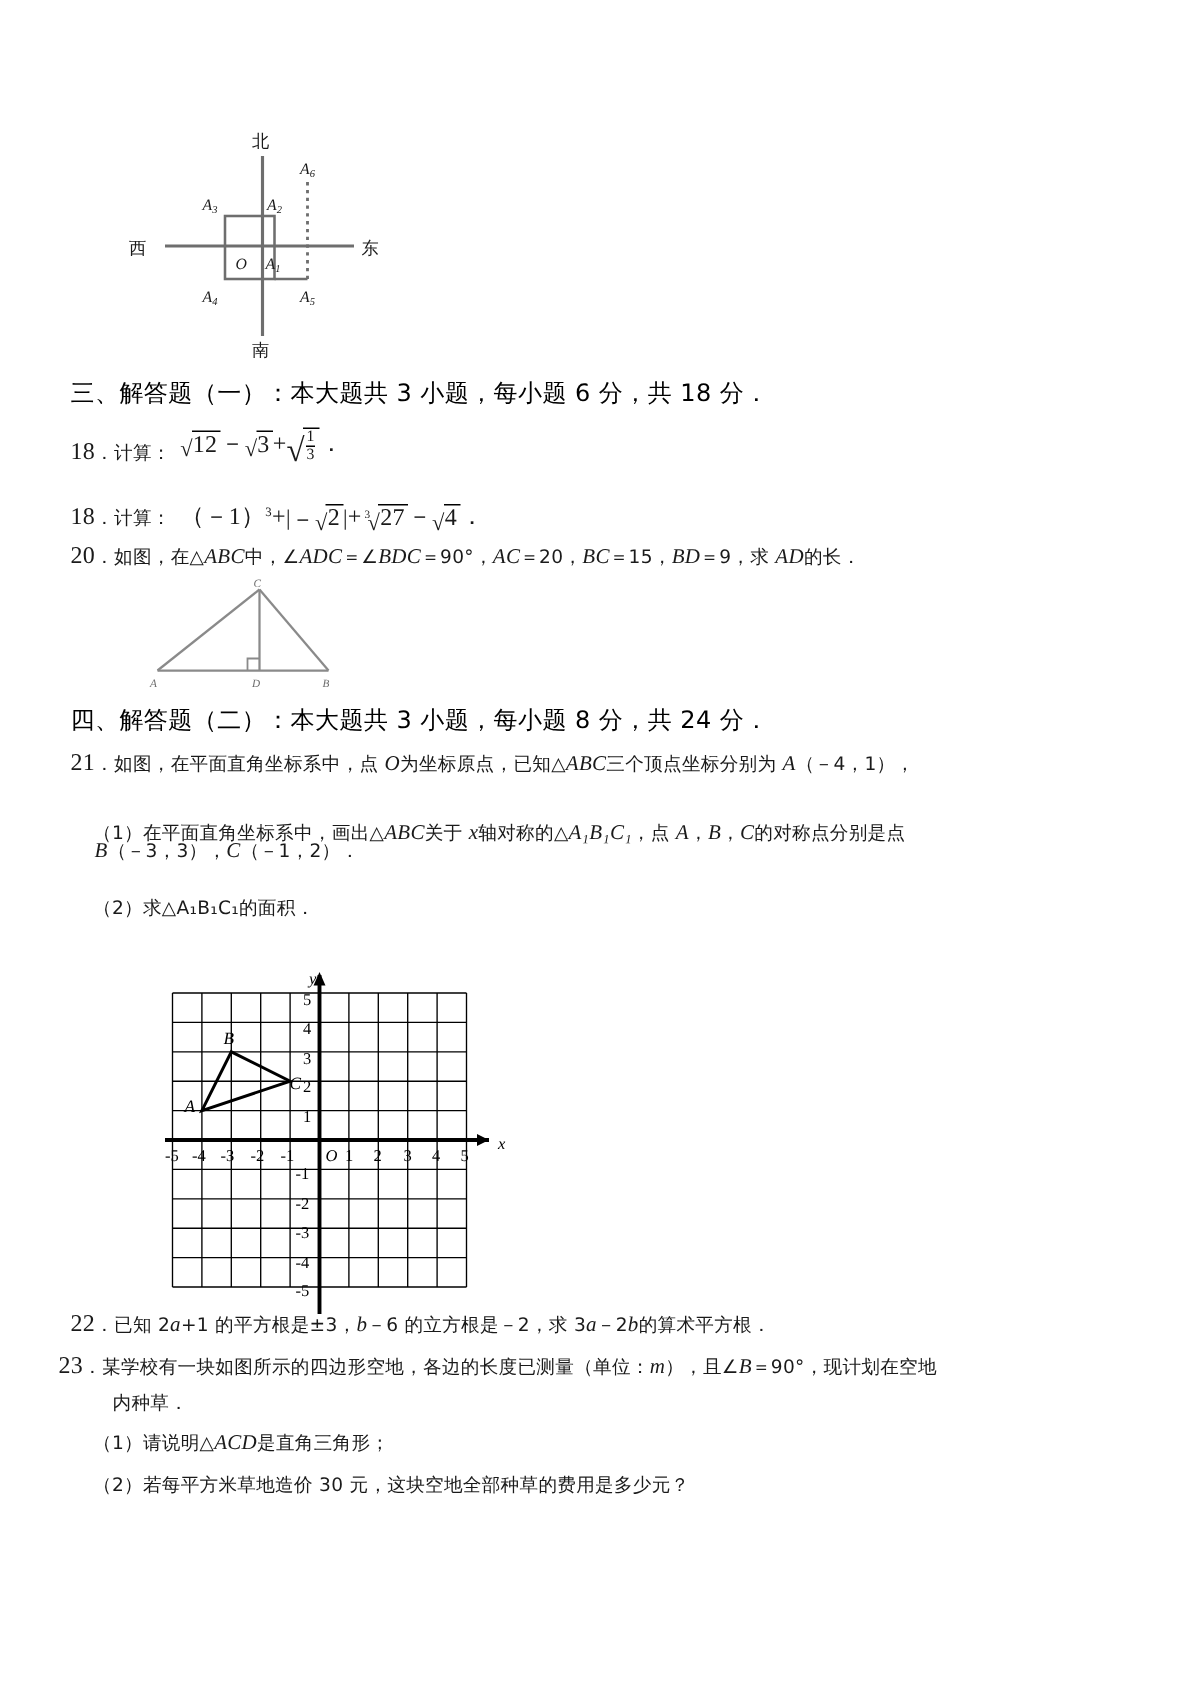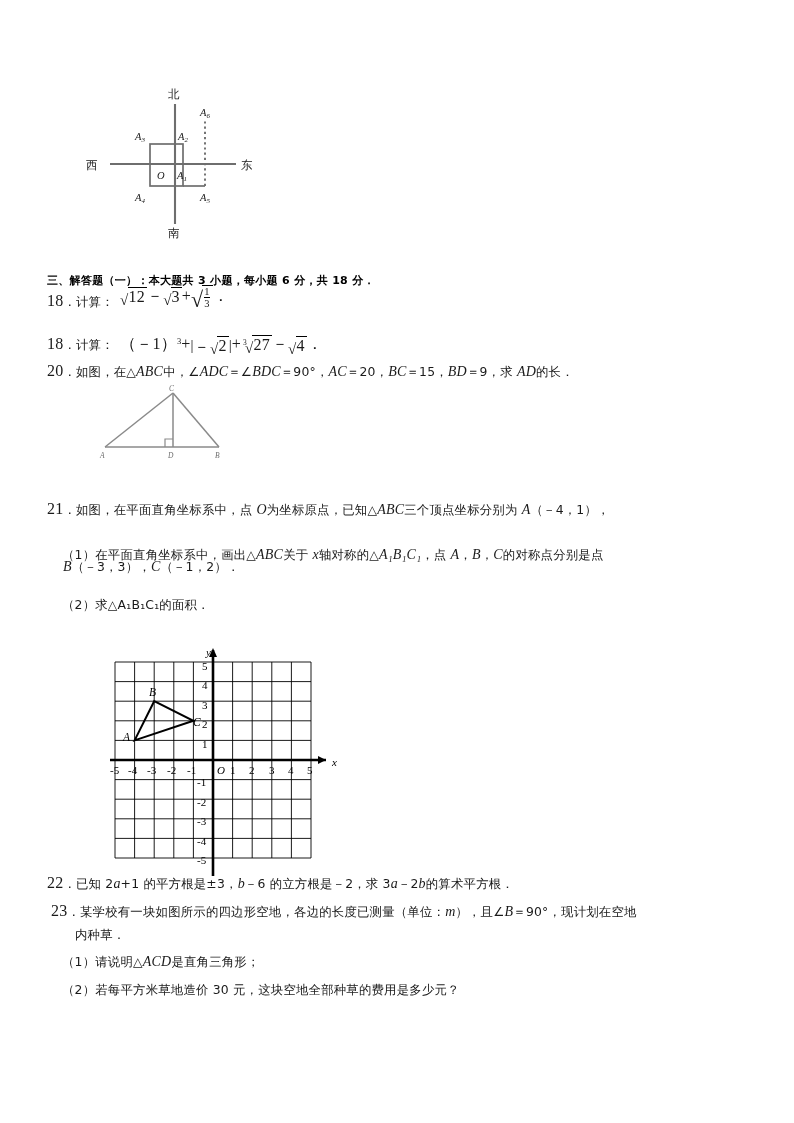--- a/index.html
+++ b/index.html
@@ -21,26 +21,25 @@
     color:#1a1a1a;
     letter-spacing:.2px;
   }
   .mathvar{font-family:"Liberation Serif",serif;font-style:italic;font-size:14px;}
   .num{font-family:"Liberation Serif",serif;font-size:16px;}
 
   
   .sec-head{
     position:absolute;
     font-family:"DejaVu Sans",sans-serif;
-    font-weight:bold;
-    font-size:11px;
+    font-weight:normal;
+    font-size:16px;
     color:#000;
     letter-spacing:.3px;
     white-space:nowrap;
-    margin-top:21px;
   }
 
   
   .qblock{position:absolute;}
   .qno{display:inline-block;}
 
   
   .sqrt{display:inline-block;position:relative;white-space:nowrap;vertical-align:middle;}
   .sqrt>.sign{display:inline-block;font-size:15px;line-height:1;vertical-align:-2px;}
   .rad{
@@ -139,20 +138,21 @@
 
       <polyline points="68,64 68,56 76,56" fill="none" stroke="#8a8a8a" stroke-width="1.2"></polyline>
 
       <text class="lbl" x="3" y="75" font-size="7.5" fill="#6e6e6e">A</text>
       <text class="lbl" x="71" y="75" font-size="7.5" fill="#6e6e6e">D</text>
       <text class="lbl" x="118" y="75" font-size="7.5" fill="#6e6e6e">B</text>
       <text class="lbl" x="72" y="8" font-size="7.5" fill="#6e6e6e">C</text>
     </svg>
   </div>
 
+  <div class="sec-head" style="left:47px;top:470px;">四、解答题（二）：本大题共 3 小题，每小题 8 分，共 24 分．</div>
 
   <div class="qblock qline" style="left:47px;top:500px;white-space:nowrap;">
     <span class="num qno">21</span><span class="cn">．如图，在平面直角坐标系中，点 </span><span class="mathvar">O</span><span class="cn">为坐标原点，已知△</span><span class="mathvar">ABC</span><span class="cn">三个顶点坐标分别为 </span><span class="mathvar">A</span><span class="cn">（－4，1），</span>
   </div>
   <div class="qblock qline" style="left:63px;top:522px;white-space:nowrap;margin-top:36px;">
     <span class="mathvar">B</span><span class="cn">（－3，3），</span><span class="mathvar">C</span><span class="cn">（－1，2）．</span>
   </div>
   <div class="qblock qline" style="left:62px;top:546px;white-space:nowrap;">
     <span class="cn">（1）在平面直角坐标系中，画出△</span><span class="mathvar">ABC</span><span class="cn">关于 </span><span class="mathvar">x</span><span class="cn">轴对称的△</span><span class="mathvar">A₁B₁C₁</span><span class="cn">，点 </span><span class="mathvar">A</span><span class="cn">，</span><span class="mathvar">B</span><span class="cn">，</span><span class="mathvar">C</span><span class="cn">的对称点分别是点</span>
   </div>
@@ -226,21 +226,21 @@
       <text class="lbl" x="13" y="93" font-size="11.5" fill="#000">A</text>
       <text class="lbl" x="39" y="48" font-size="11.5" fill="#000">B</text>
       <text class="lbl" x="83" y="78" font-size="11.5" fill="#000">C</text>
     </svg>
   </div>
 
   <div class="qblock qline" style="left:47px;top:874px;white-space:nowrap;">
     <span class="num qno">22</span><span class="cn">．已知 2</span><span class="mathvar">a</span><span class="cn">+1 的平方根是±3，</span><span class="mathvar">b</span><span class="cn">－6 的立方根是－2，求 3</span><span class="mathvar">a</span><span class="cn">－2</span><span class="mathvar">b</span><span class="cn">的算术平方根．</span>
   </div>
 
-  <div class="qblock qline" style="left:51px;top:902px;white-space:nowrap;">
+  <div class="qblock qline" style="left:39px;top:902px;white-space:nowrap;">
     <span class="num qno">23</span><span class="cn">．某学校有一块如图所示的四边形空地，各边的长度已测量（单位：</span><span class="mathvar">m</span><span class="cn">），且∠</span><span class="mathvar">B</span><span class="cn">＝90°，现计划在空地</span>
   </div>
   <div class="qblock qline cn" style="left:75px;top:926px;white-space:nowrap;">内种草．</div>
   <div class="qblock qline" style="left:62px;top:953px;white-space:nowrap;">
     <span class="cn">（1）请说明△</span><span class="mathvar">ACD</span><span class="cn">是直角三角形；</span>
   </div>
   <div class="qblock qline cn" style="left:62px;top:981px;white-space:nowrap;">（2）若每平方米草地造价 30 元，这块空地全部种草的费用是多少元？</div>
 
 </div>
 

